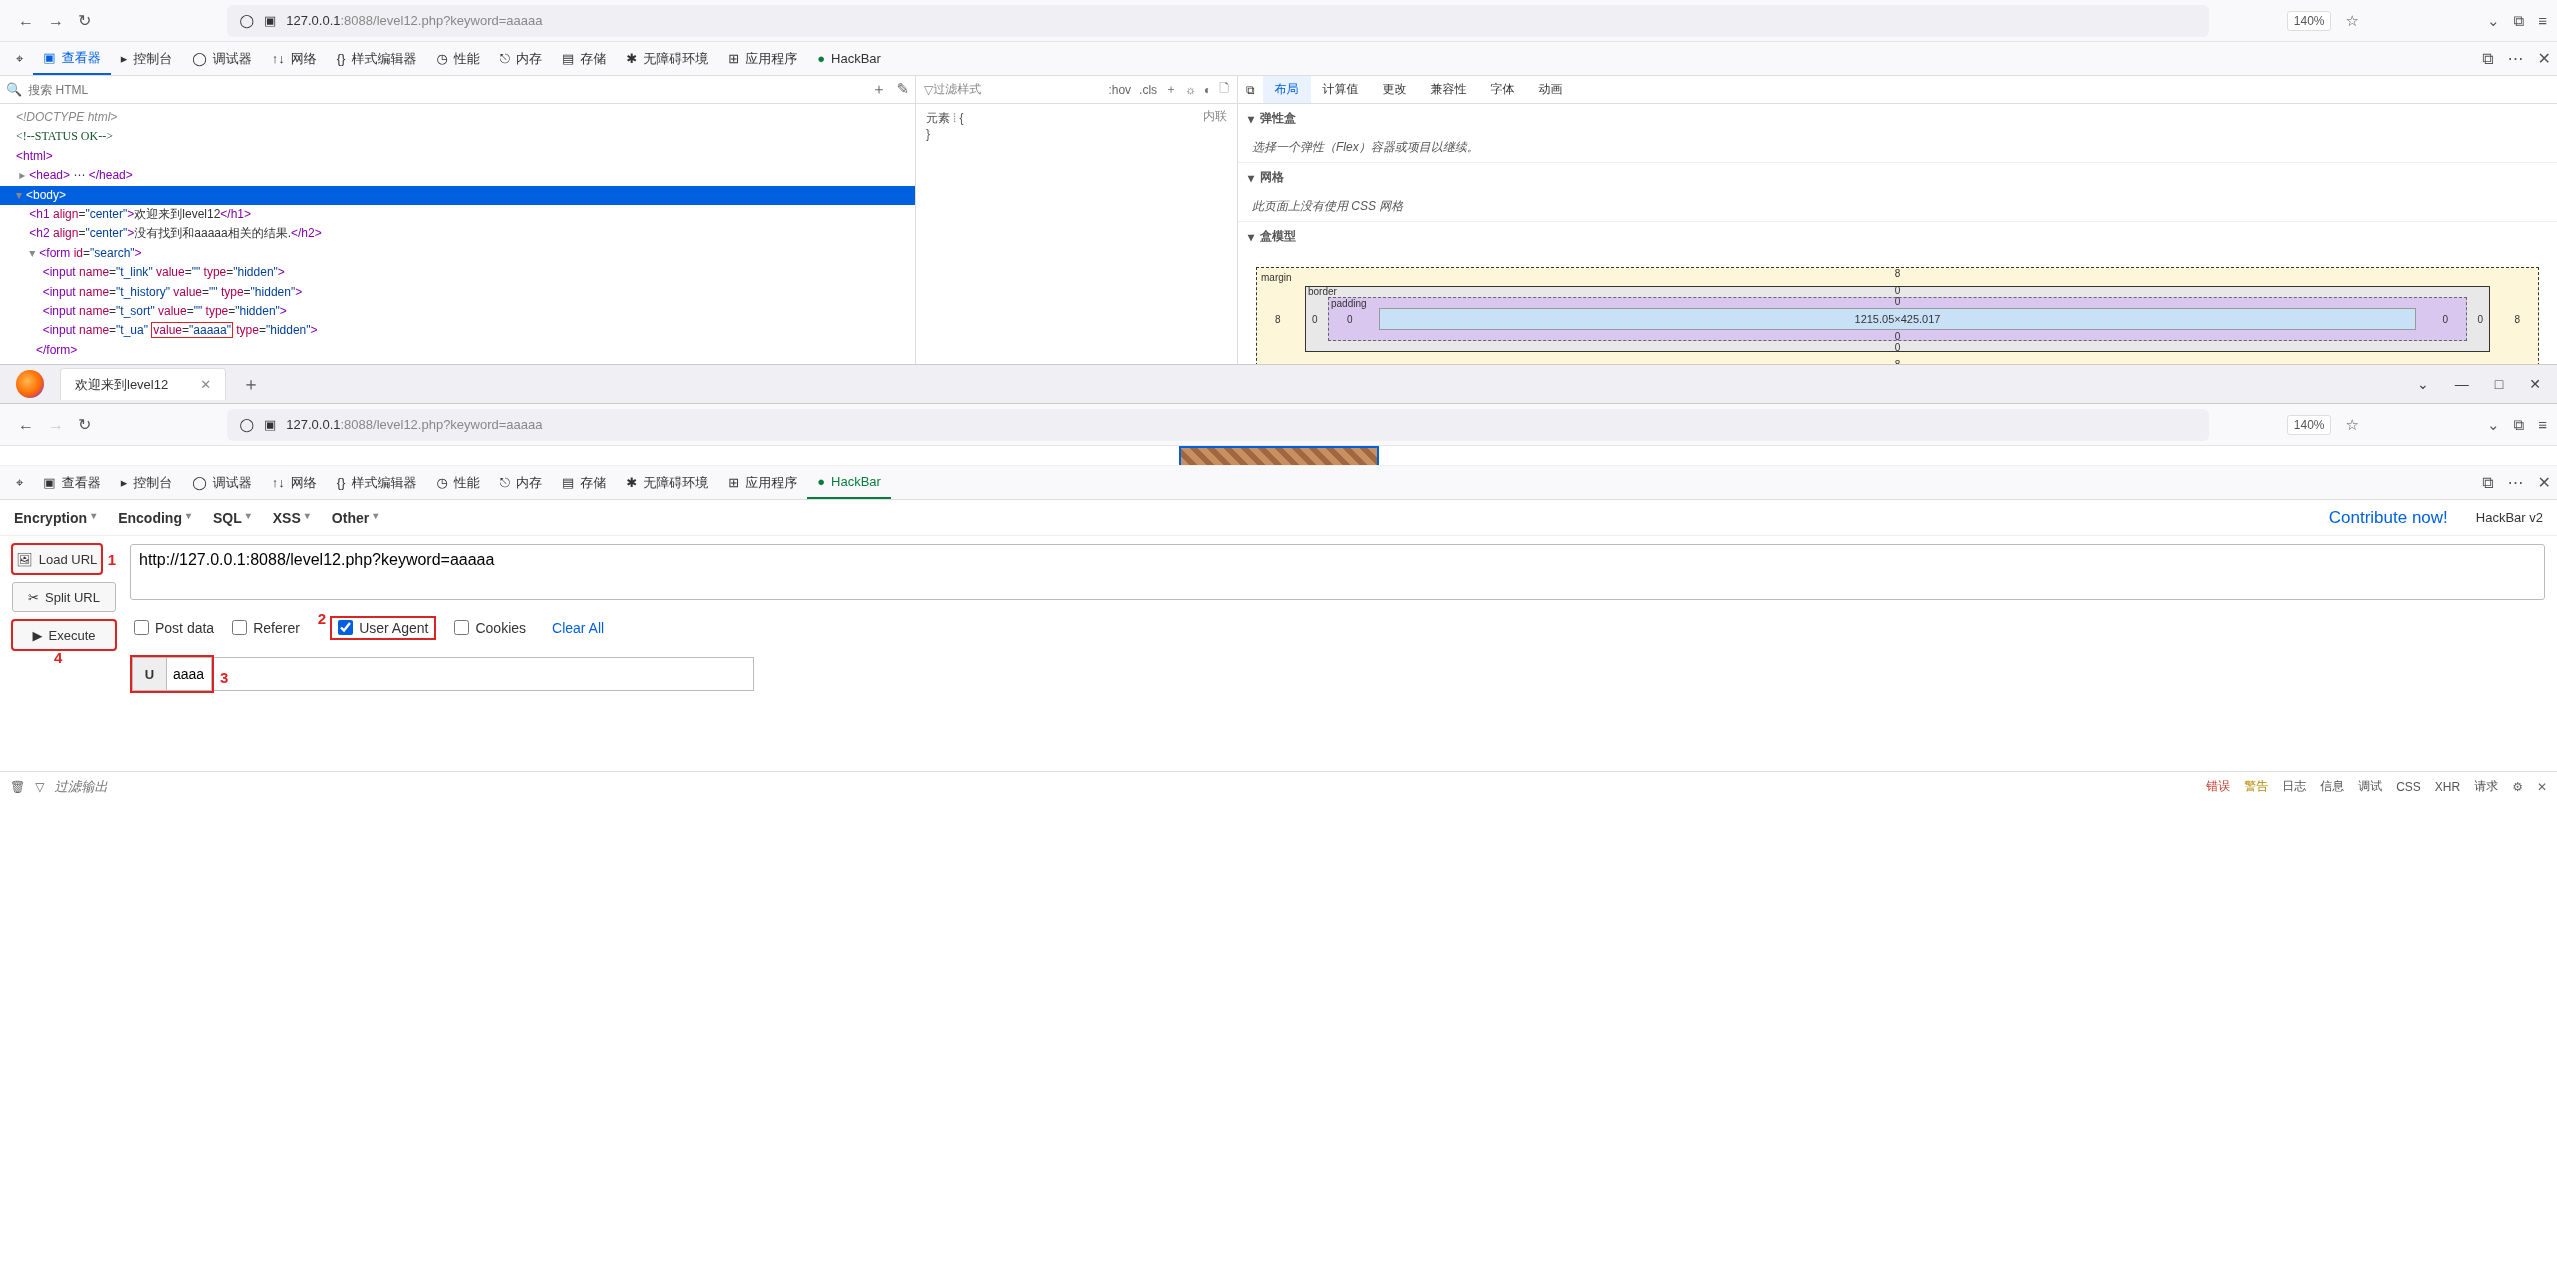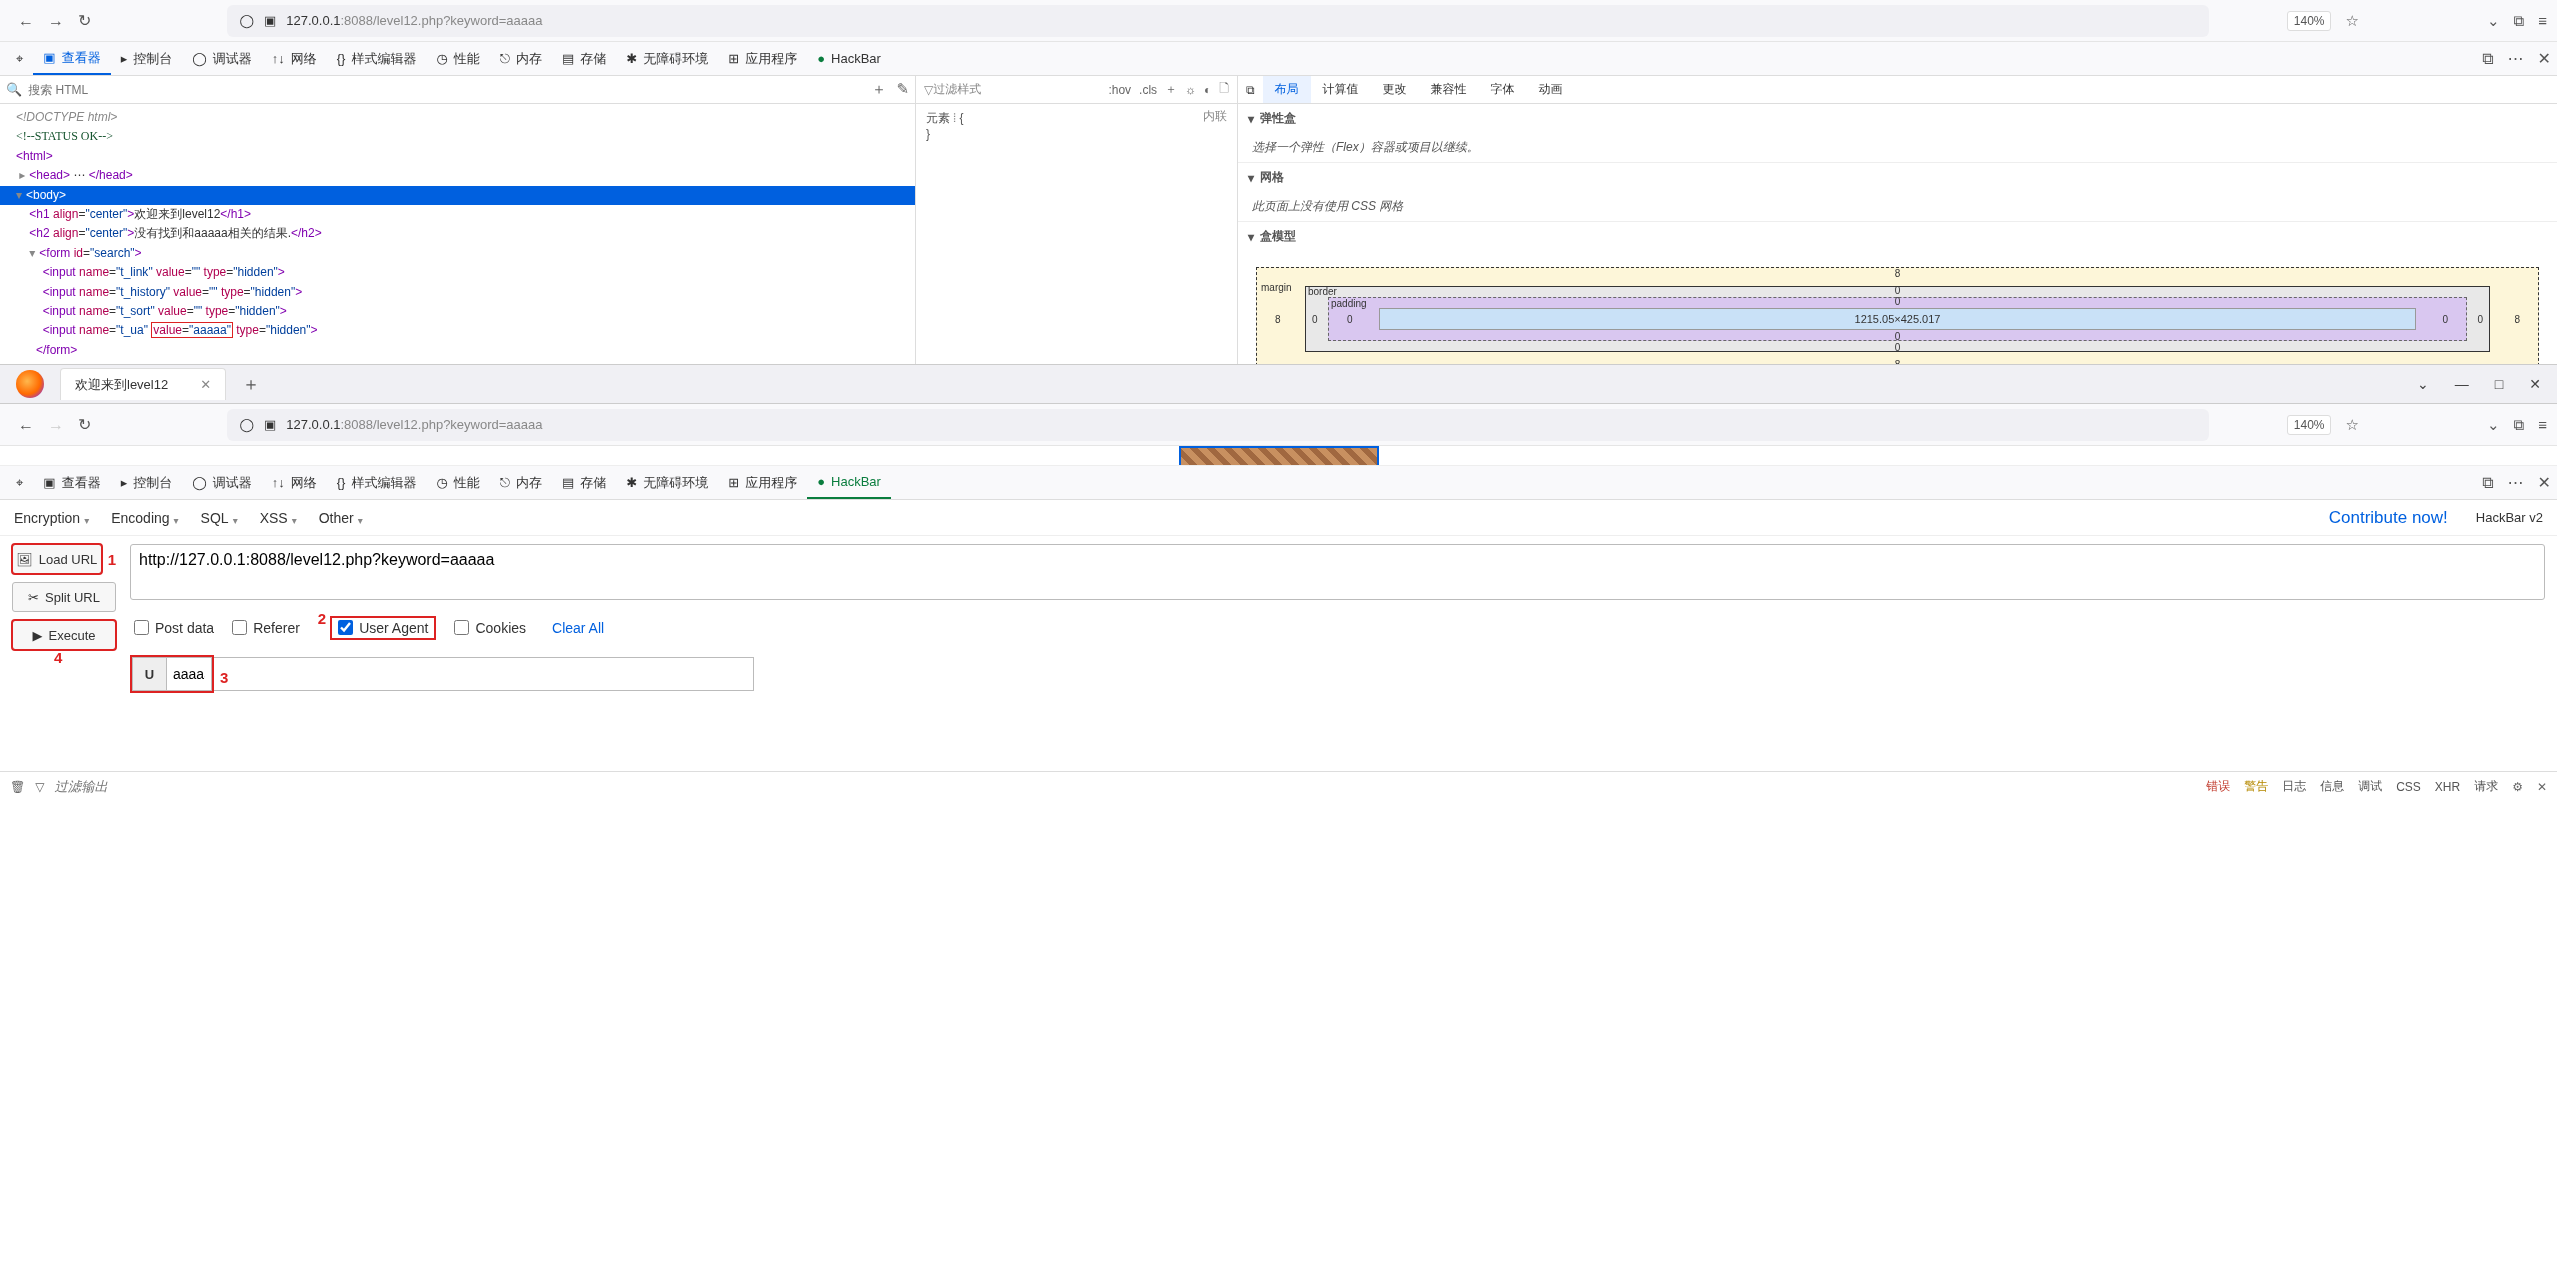--- a/index.html
+++ b/index.html
@@ -69,21 +69,21 @@
 .pgtab .x { color:#888; margin-left:20px; }
 .tabstrip .plus { padding:0 10px; color:#555; font-size:18px; }
 .tabstrip .wctrl { margin-left:auto; display:flex; gap:26px; align-items:center; color:#444; font-size:14px; padding-right:10px; }
 
 
 .page-slice { height:20px; background:#fff; border-bottom:1px solid #eee; display:flex; justify-content:center; }
 .page-slice .img-ph { width:200px; height:100%; background:repeating-linear-gradient(45deg,#c89060,#c89060 6px,#a06840 6px,#a06840 12px); border:2px solid #0060df; border-bottom:none; }
 
 
 .hb-menu { display:flex; align-items:center; height:36px; padding:0 14px; gap:22px; font-size:14px; color:#333; border-bottom:1px solid #eee; }
-.hb-menu .mi { display:flex; align-items:flex-end; gap:4px; cursor:pointer; }
+.hb-menu .mi { display:flex; align-items:flex-start; gap:4px; cursor:pointer;font-weight:bold; }
 .hb-menu .caret { font-size:10px; color:#888; }
 .hb-contrib { margin-left:auto; color:#0060df; font-size:17px; }
 .hb-brand { color:#333; font-size:13px; margin-left:6px; }
 
 .hb-main { display:flex; padding:8px 12px; gap:14px; }
 .hb-left { display:flex; flex-direction:column; gap:8px; width:104px; }
 .hb-btn { border:1px solid #bbb; background:#f7f7f7; border-radius:3px; height:30px; display:flex; align-items:center; justify-content:center; gap:6px; font-size:13px; cursor:pointer; }
 .hb-btn.redmark { outline:2px solid #d22; outline-offset:-1px; }
 .hb-right { flex:1; display:flex; flex-direction:column; gap:10px; }
 .hb-url { width:100%; height:56px; border:1px solid #bbb; border-radius:3px; padding:6px 8px; font-size:16px; font-family:Arial; resize:none; }
@@ -255,21 +255,21 @@
         </div>
       <div class="lay-body">此页面上没有使用 CSS 网格</div>
     </div>
     <div class="lay-sec">
       <div class="lay-hdr">
           <span>▾</span>
           <span>盒模型</span>
         </div>
       <div class="boxmodel">
         <div class="bm-margin">
-          <span class="bm-lbl" style="top:14px;left:4px">margin</span>
+          <span class="bm-lbl" style="top:4px;left:4px">margin</span>
           <span class="bm-lbl" style="top:0;left:50%;transform:translateX(-50%)">8</span>
           <span class="bm-lbl" style="bottom:0;left:50%;transform:translateX(-50%)">8</span>
           <span class="bm-lbl" style="left:18px;top:50%;transform:translateY(-50%)">8</span>
           <span class="bm-lbl" style="right:18px;top:50%;transform:translateY(-50%)">8</span>
           <div class="bm-border">
             <span class="bm-lbl" style="top:-1px;left:2px">border</span>
             <span class="bm-lbl" style="top:-2px;left:50%;transform:translateX(-50%)">0</span>
             <span class="bm-lbl" style="bottom:-2px;left:50%;transform:translateX(-50%)">0</span>
             <span class="bm-lbl" style="left:6px;top:50%;transform:translateY(-50%)">0</span>
             <span class="bm-lbl" style="right:6px;top:50%;transform:translateY(-50%)">0</span>

